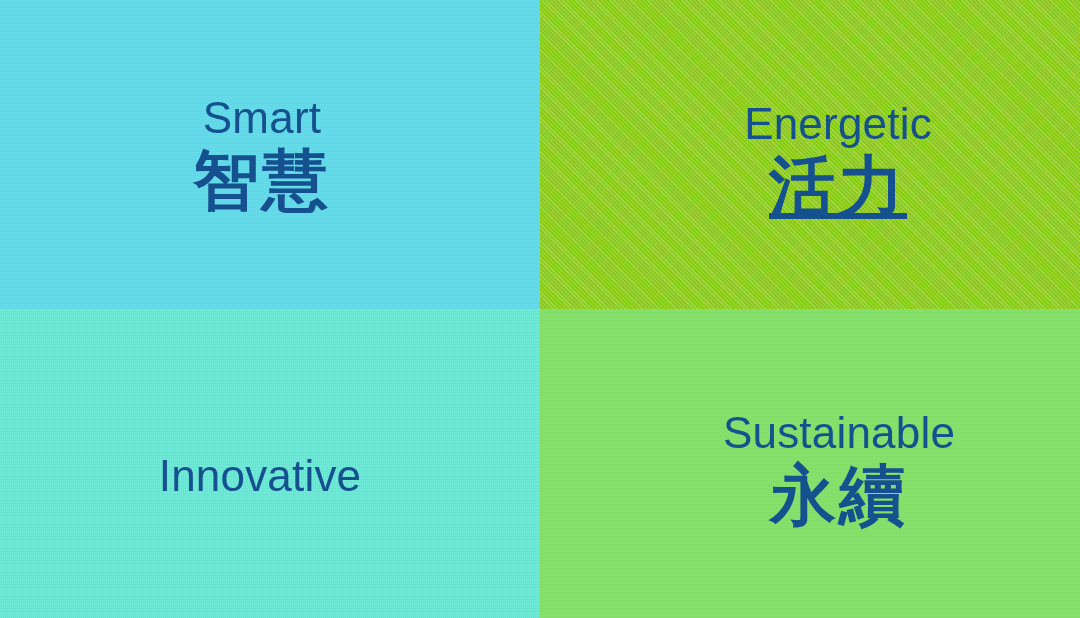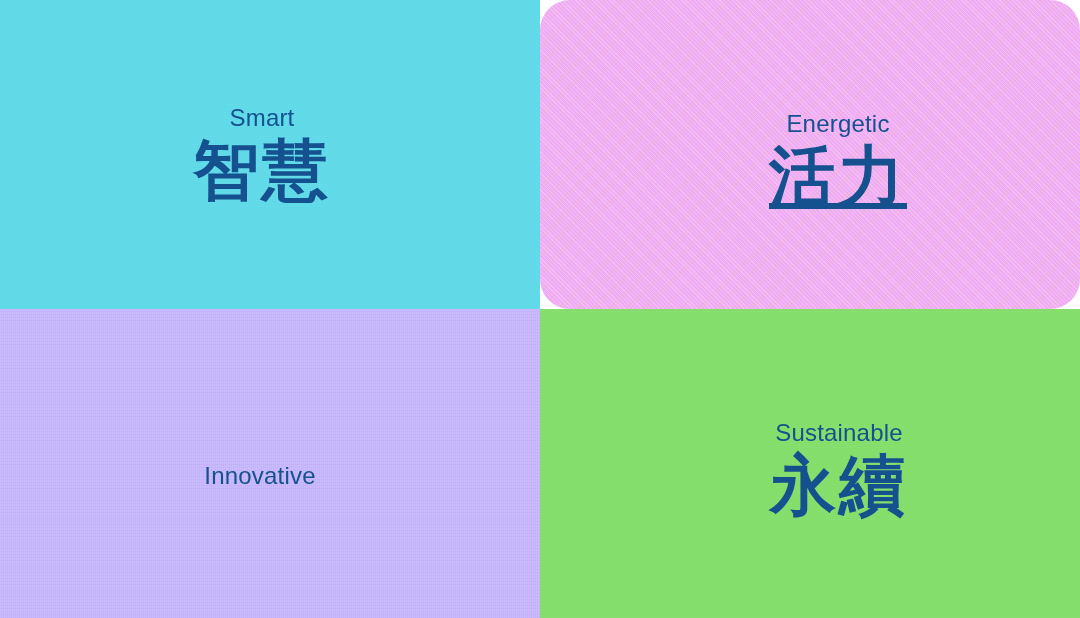--- a/index.html
+++ b/index.html
@@ -67,21 +67,21 @@
     z-index: 2;
     display: flex;
     flex-direction: column;
     align-items: center;
     justify-content: center;
     transform: translateY(10px);
   }
 
   .label-en {
     font-family: "Liberation Sans", sans-serif;
-    font-size: 24px;
+    font-size: 44px;
     font-weight: 400;
     letter-spacing: 0.2px;
     line-height: 1.0;
     white-space: nowrap;
     margin: 0;
     padding: 0;
   }
 
   .label-zh {
     font-family: "DejaVu Sans", "Liberation Sans", sans-serif;
@@ -107,29 +107,29 @@
 <div class="board">
 
   <div class="cell cell-q1" style="background-color: rgb(93, 217, 232);">
     <div class="texture"></div>
     <div class="cell-inner">
       <div class="label-en" style="color: rgb(21, 80, 143);">Smart</div>
       <div class="label-zh" style="color: rgb(21, 80, 143);">智慧</div>
     </div>
   </div>
 
-  <div class="cell cell-q2" style="background-color: #f0abfc; border-radius: 30px;">
+  <div class="cell cell-q2" style="background-color: #84cc16;">
     <div class="texture"></div>
     <div class="cell-inner">
       <div class="label-en" style="color: rgb(21, 80, 143);">Energetic</div>
       <div class="label-zh" style="color: rgb(21, 80, 143); text-decoration: underline;">活力</div>
     </div>
   </div>
 
-  <div class="cell cell-q3" style="background-color: #c4b5fd;">
+  <div class="cell cell-q3" style="background-color: #5eead4;">
     <div class="texture"></div>
     <div class="cell-inner">
       <div class="label-en" style="color: rgb(21, 80, 143);">Innovative</div>
     </div>
   </div>
 
   <div class="cell cell-q4" style="background-color: rgb(130, 222, 105);">
     <div class="texture"></div>
     <div class="cell-inner">
       <div class="label-en" style="color: rgb(21, 80, 143);">Sustainable</div>

